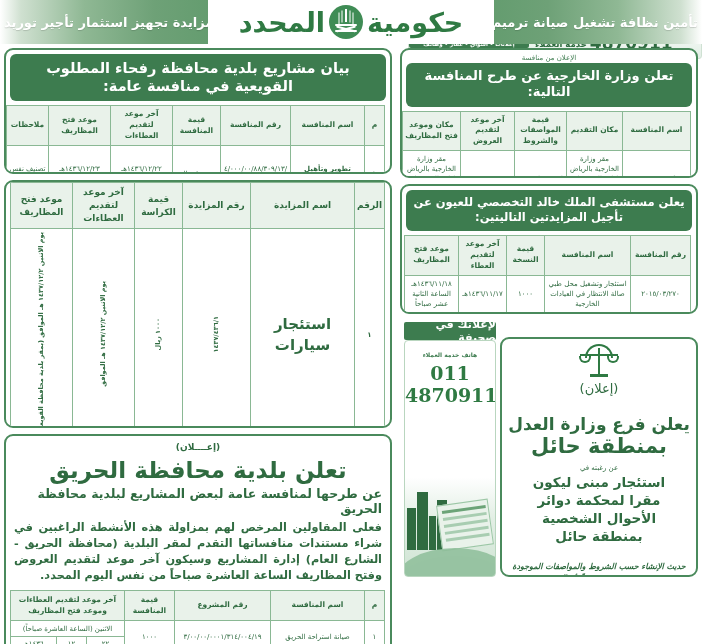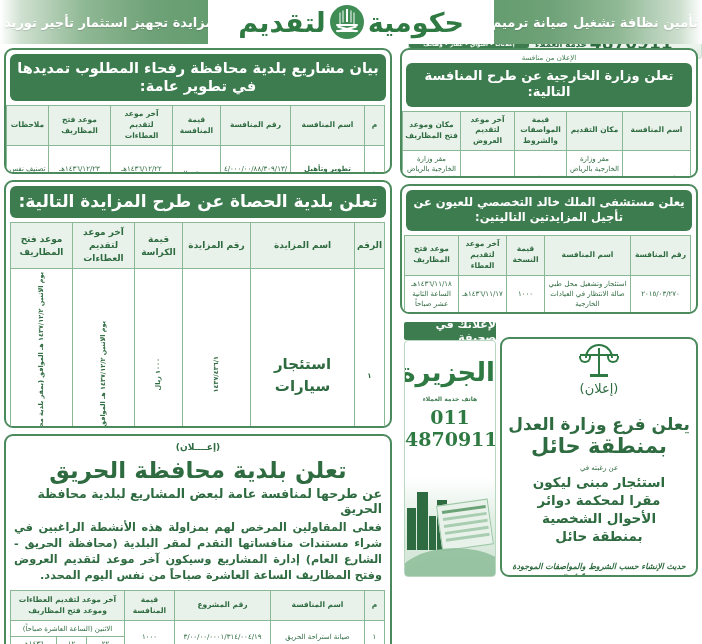--- a/index.html
+++ b/index.html
@@ -294,26 +294,26 @@
     <div class="mast-strip-right">تأمين نظافة تشغيل صيانة ترميم تأهيل</div>
     <div class="mast-strip-left">نقل مزايدة تجهيز استثمار تأجير توريد</div>
     <div class="mast-center">
       <span class="mast-word">حكومية</span>
       <span class="mast-emblem">
         <span class="emblem-x">
             <i></i>
             <i></i>
           </span>
       </span>
-      <span class="mast-word">لتقديم</span>
+      <span class="mast-word">المحدد</span>
     </div>
   </div>
 
   <div class="box" id="box-rafha">
-    <div class="box-title">بيان مشاريع بلدية محافظة رفحاء المطلوب تمديدها في تطوير عامة:</div>
+    <div class="box-title">بيان مشاريع بلدية محافظة رفحاء المطلوب القويعية في منافسة عامة:</div>
     <table class="gt">
       <colgroup>
         <col style="width:20px">
           <col style="width:74px">
           <col style="width:70px">
         <col style="width:48px">
           <col style="width:62px">
           <col style="width:62px">
           <col style="width:42px">
       </colgroup>
@@ -369,21 +369,20 @@
 www.mofa.gov.sa</td>
         <td class="tiny">(١٠,٠٠٠) عشرة آلاف ريال تدفع بشيك مصدق باسم وزارة الخارجية</td>
         <td class="tiny">يوم الأحد تاريخ ١٤٣٦/١٢/٢٨هـ الموافق ٢٠١٥/١٠/١١م</td>
         <td class="xtiny">مقر وزارة الخارجية بالرياض إدارة المشتريات الاثنين ١٤٣٦/١٢/٢٩هـ الموافق ٢٠١٥/١٠/١٢م الساعة ٩:٠٠ صباحاً</td>
       </tr>
     </tbody>
       </table>
   </div>
 
   <div class="box" id="box-hassa">
-    <div class="box-title">تعلن بلدية الحصاة عن طرح المزايدة التالية:</div>
     <table class="gt">
       <colgroup>
         <col style="width:30px">
           <col style="width:104px">
           <col style="width:68px">
         <col style="width:48px">
           <col style="width:62px">
           <col style="width:62px">
       </colgroup>
       <tbody>
@@ -484,21 +483,20 @@
           </tbody>
               </table>
         </td>
       </tr>
     </tbody>
       </table>
   </div>
 
   <div id="promo-label">لإعلانك في صحيفة</div>
   <div class="box" id="box-jazirah">
-    <div class="jz-logo">الجزيرة</div>
     <div class="jz-sub">هاتف خدمة العملاء</div>
     <div class="jz-phone">011 4870911</div>
     <div class="jz-art">
       <div class="sky">
         <i style="left:0;width:9px;height:42px"></i>
         <i style="left:10px;width:11px;height:58px"></i>
         <i style="left:22px;width:7px;height:34px"></i>
         <i style="left:30px;width:10px;height:50px"></i>
         <i style="left:41px;width:6px;height:26px"></i>
       </div>

